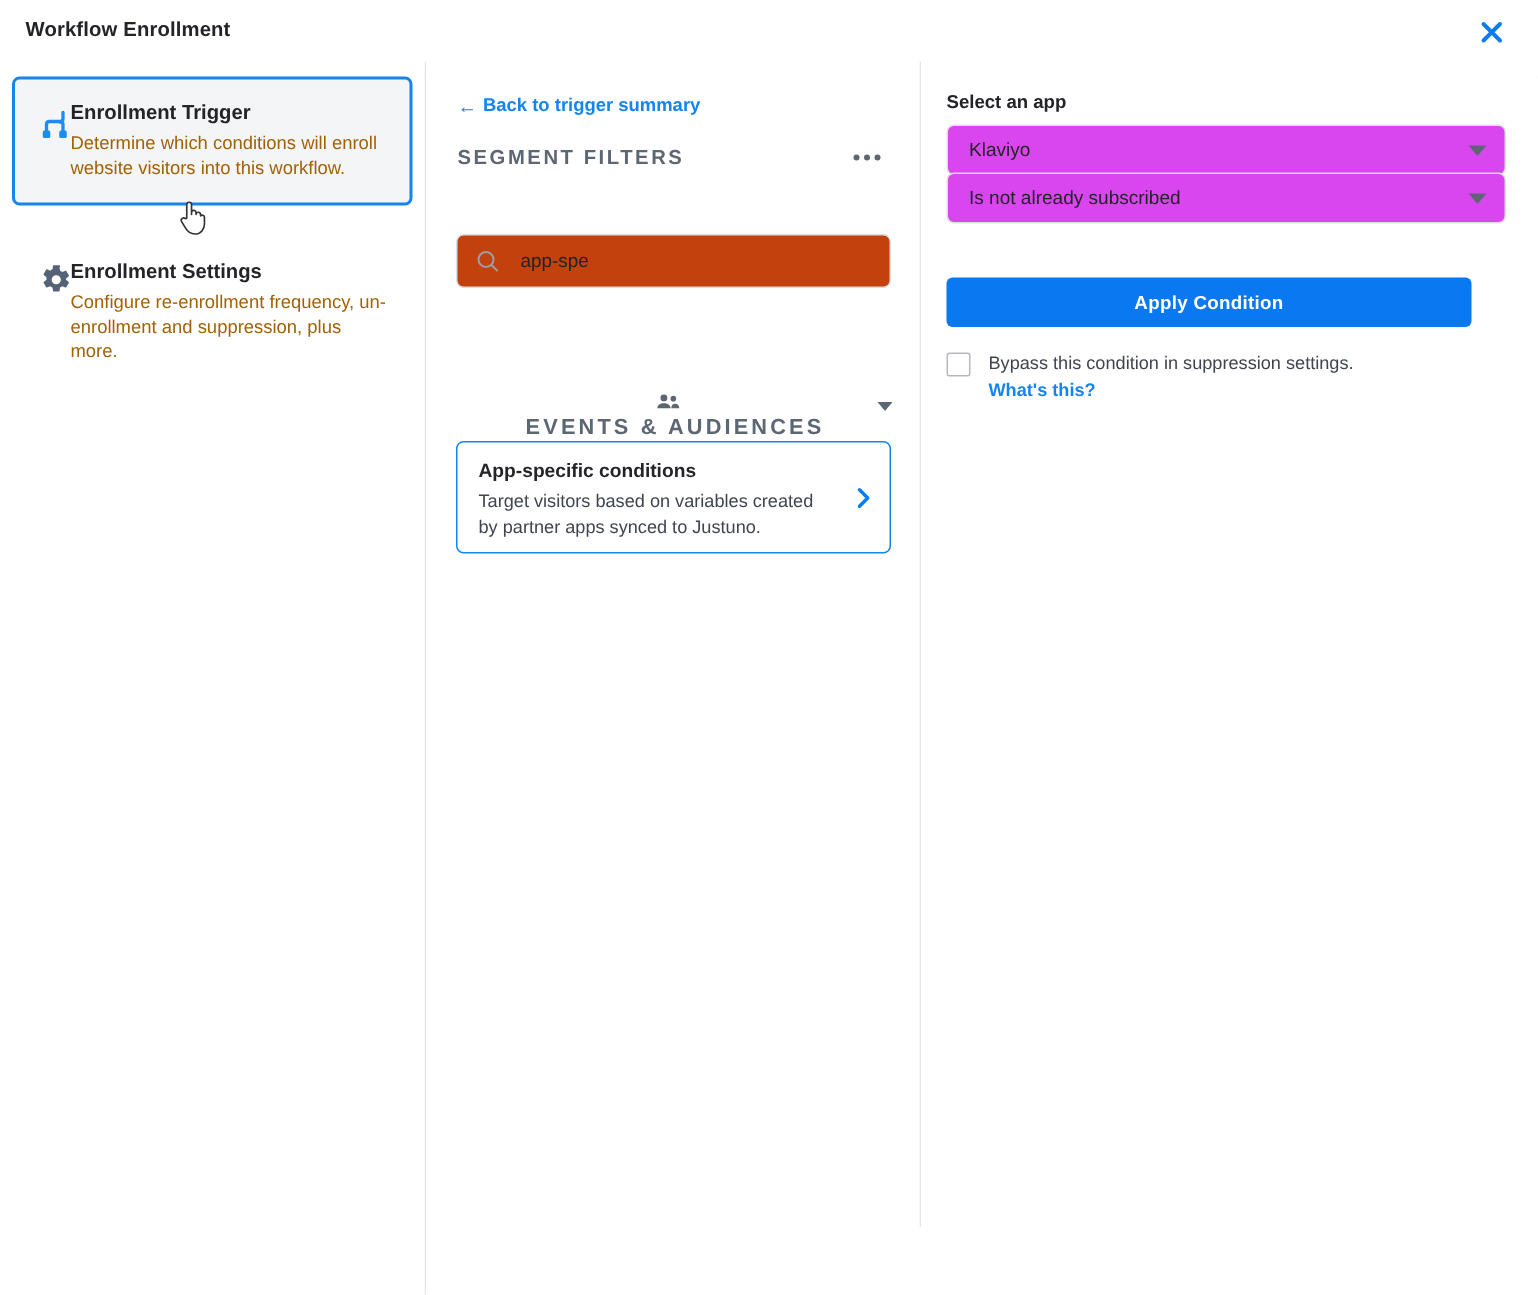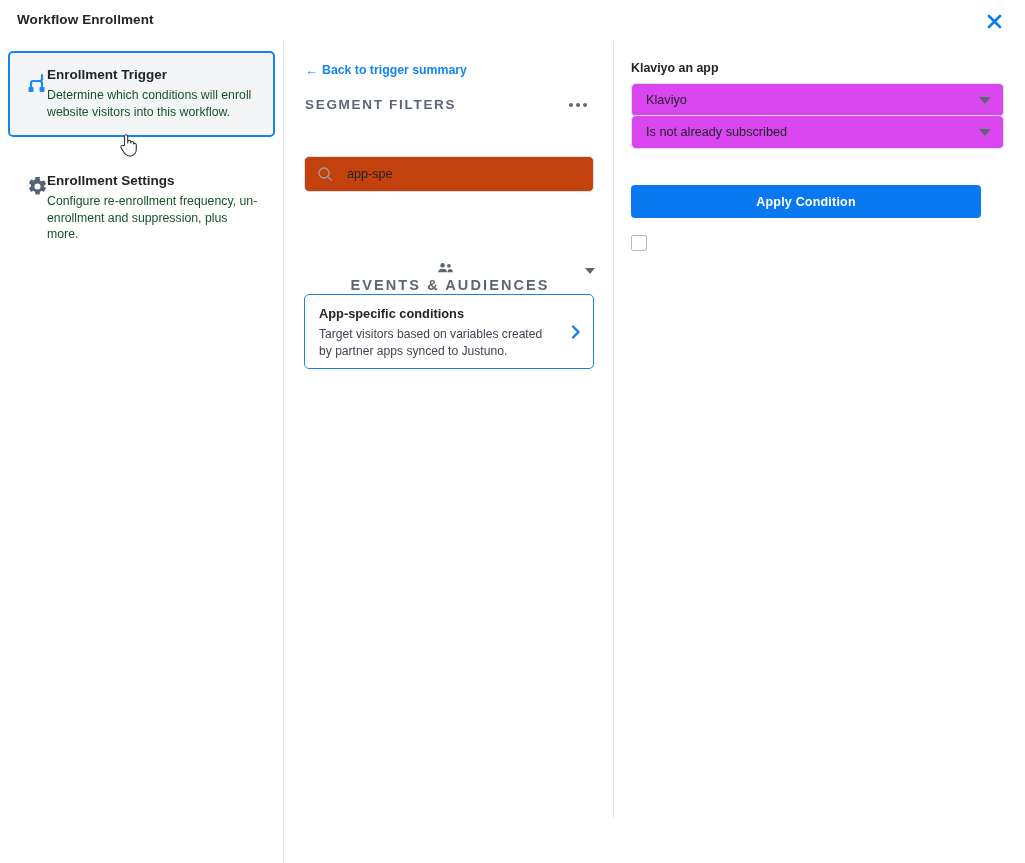--- a/index.html
+++ b/index.html
@@ -69,21 +69,21 @@
     position: absolute; left: 14px; top: 16px;
     width: 26px; height: 26px;
     display: flex; align-items: center; justify-content: center;
   }
   .side-card.plain .side-card-icon { top: 14px; }
   .side-card-title {
     font-size: 13.5px; font-weight: bold; color: #222428;
     line-height: 16px; margin-bottom: 4px;
   }
   .side-card-desc {
-    font-size: 12.3px; color: #14532d; line-height: 16.5px;
+    font-size: 12.3px; color: #a16207; line-height: 16.5px;
   }
 
   
   .cursor-hand {
     position: absolute; left: 118px; top: 91px;
     width: 20px; height: 26px;
     pointer-events: none;
   }
 
   
@@ -324,30 +324,34 @@
     <span class="cond-chevron">
       <svg width="14" height="16" viewBox="0 0 14 16" aria-hidden="true">
         <path d="M4 2.5 L9.5 8 L4 13.5" fill="none" stroke="#0a7cf0" stroke-width="2.3" stroke-linecap="round" stroke-linejoin="round"></path>
       </svg>
     </span>
   </div>
 </div>
 
 <div class="right">
 
-  <div class="right-label">Klaviyo an app</div>
+  <div class="right-label">Select an app</div>
 
   <div class="select s1">
     <span class="select-value">Klaviyo</span>
     <span class="select-caret"></span>
   </div>
 
   <div class="select s2">
     <span class="select-value">Is not already subscribed</span>
     <span class="select-caret"></span>
   </div>
 
   <button class="apply-btn">Apply Condition</button>
 
   <div class="bypass-row">
     <span class="bypass-check"></span>
+    <span class="bypass-text">
+      <span class="bypass-label">Bypass this condition in suppression settings.</span>
+      <span class="bypass-link">What's this?</span>
+    </span>
   </div>
 </div>
 
 </body></html>

